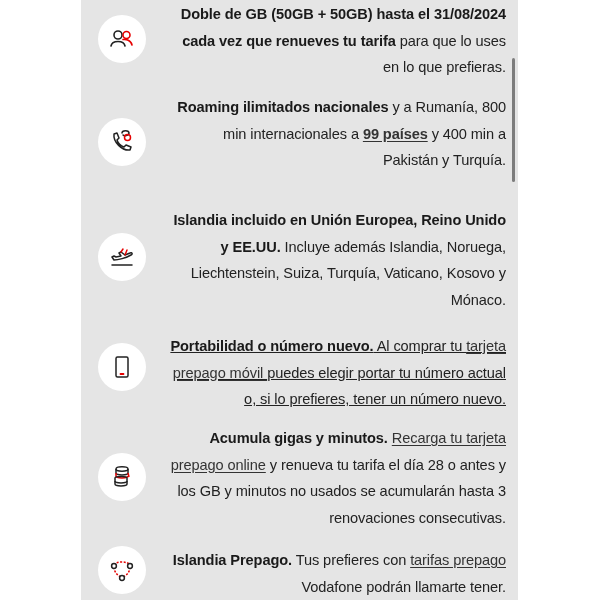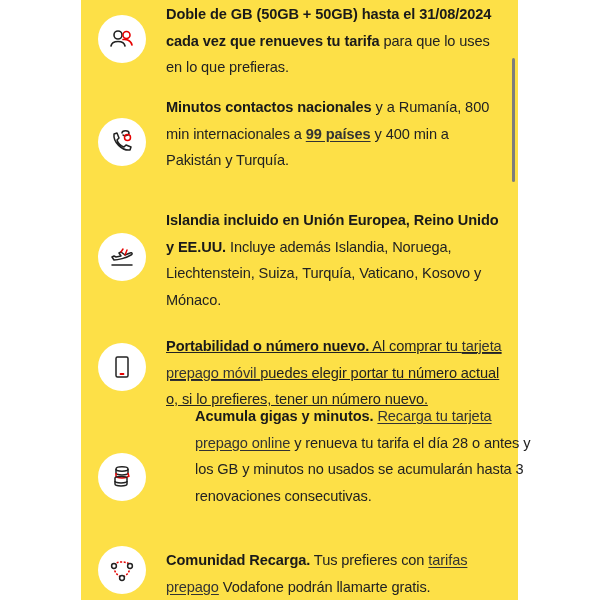--- a/index.html
+++ b/index.html
@@ -1,18 +1,18 @@
 <!DOCTYPE html>
 <html><head>
 <meta charset="utf-8">
 <style>
   html, body { margin:0; padding:0; }
   body { width:600px; height:600px; background:#ffffff; position:relative; overflow:hidden;
          font-family:"Liberation Sans", "DejaVu Sans", sans-serif; }
-  .panel { position:absolute; left:81px; top:0; width:437px; height:600px; background:#fde047; }
+  .panel { position:absolute; left:81px; top:0; width:437px; height:600px; background:#e5e5e5;text-align:right; }
   .scrollbar { position:absolute; left:512px; top:58px; width:3px; height:124px; background:#7d7d7d; border-radius:2px; }
   .item { position:absolute; left:0; width:437px; }
   .icon-circle { position:absolute; left:17px; width:48px; height:48px; border-radius:50%; background:#ffffff;
                  display:flex; align-items:center; justify-content:center; }
   .icon-circle svg { width:28px; height:28px; }
   .text { position:absolute; left:85px; width:340px; font-size:14.6px; line-height:26.5px; color:#222222; letter-spacing:-0.1px; }
   .text b { font-weight:bold; color:#1a1a1a; }
   .text a { color:#333333; text-decoration:underline; text-underline-offset:2px; }
   .text a.bold { font-weight:bold; }
 </style>
@@ -37,21 +37,21 @@
 
   <div class="item" style="top:0;">
     <div class="icon-circle" style="top:118px;">
       <svg viewBox="0 0 28 28" fill="none" stroke-width="1.5" stroke-linecap="round" stroke-linejoin="round">
         <path d="M6 6 L9 5 L11 10 L9 12 C10 15, 13 18, 16 19 L18 17 L23 19 L22 22 C14 23, 5 14, 6 6 Z" stroke="#222"></path>
         <path d="M14 5 C14 2, 21 2, 21 5 C21 8, 16 8, 15 7" stroke="#222"></path>
         <circle cx="19.5" cy="9.5" r="3" stroke="#e60000"></circle>
       </svg>
     </div>
     <div class="text" style="top:94px;">
-      <b>Minutos contactos nacionales</b><span> y a Rumanía, 800 min internacionales a </span><a class="bold">99 países</a><span> y 400 min a Pakistán y Turquía.</span>
+      <b>Roaming ilimitados nacionales</b><span> y a Rumanía, 800 min internacionales a </span><a class="bold">99 países</a><span> y 400 min a Pakistán y Turquía.</span>
     </div>
   </div>
 
   <div class="item" style="top:0;">
     <div class="icon-circle" style="top:233px;">
       <svg viewBox="0 0 28 28" fill="none" stroke-width="1.5" stroke-linecap="round" stroke-linejoin="round">
         <path d="M4 14 L6 17 C10 17, 18 15, 23 12 C25 11, 24 9, 22 10 L17 12 L13 9 L11 10 L13 13 L8 14 L6 13 Z" stroke="#222"></path>
         <path d="M13 9 L15 6 M17 12 L19 7" stroke="#e60000"></path>
         <path d="M4 22 L24 22" stroke="#222"></path>
       </svg>
@@ -77,36 +77,36 @@
     <div class="icon-circle" style="top:453px;">
       <svg viewBox="0 0 28 28" fill="none" stroke-width="1.5">
         <ellipse cx="14" cy="6" rx="6" ry="2.2" stroke="#222"></ellipse>
         <path d="M8 6 L8 10 C8 12.5, 20 12.5, 20 10 L20 6" stroke="#222"></path>
         <path d="M8 10 L8 13 C8 15.5, 20 15.5, 20 13" stroke="#e60000"></path>
         <path d="M20 10 L21 14" stroke="#e60000"></path>
         <path d="M7 15 L7 18 C7 20.5, 19 20.5, 19 18 L19 15 C19 13, 7 13, 7 15 Z" stroke="#222"></path>
         <path d="M7 18 L7 21 C7 23.5, 19 23.5, 19 21 L19 18" stroke="#222"></path>
       </svg>
     </div>
-    <div class="text" style="top:403px;margin-left:29px;">
+    <div class="text" style="top:425px;">
       <b>Acumula gigas y minutos.</b><span> </span><a>Recarga tu tarjeta prepago online</a><span> y renueva tu tarifa el día 28 o antes y los GB y minutos no usados se acumularán hasta 3 renovaciones consecutivas.</span>
     </div>
   </div>
 
   <div class="item" style="top:0;">
     <div class="icon-circle" style="top:546px;">
       <svg viewBox="0 0 28 28" fill="none" stroke-width="1.5">
         <path d="M6 9 C8 5, 20 5, 22 9" stroke="#e60000" stroke-dasharray="2 1.5"></path>
         <path d="M6 11 C6 16, 10 20, 13 21" stroke="#e60000" stroke-dasharray="2 1.5"></path>
         <path d="M22 11 C22 16, 18 20, 15 21" stroke="#e60000" stroke-dasharray="2 1.5"></path>
         <circle cx="6" cy="10" r="2.4" stroke="#222" fill="#fff"></circle>
         <circle cx="22" cy="10" r="2.4" stroke="#222" fill="#fff"></circle>
         <circle cx="14" cy="22" r="2.4" stroke="#222" fill="#fff"></circle>
       </svg>
     </div>
     <div class="text" style="top:547px;">
-      <b>Comunidad Recarga.</b><span> Tus prefieres con </span><a>tarifas prepago</a><span> Vodafone podrán llamarte gratis.</span>
+      <b>Islandia Prepago.</b><span> Tus prefieres con </span><a>tarifas prepago</a><span> Vodafone podrán llamarte tener.</span>
     </div>
   </div>
 
 </div>
 
 <div class="scrollbar"></div>
 
 </body></html>

